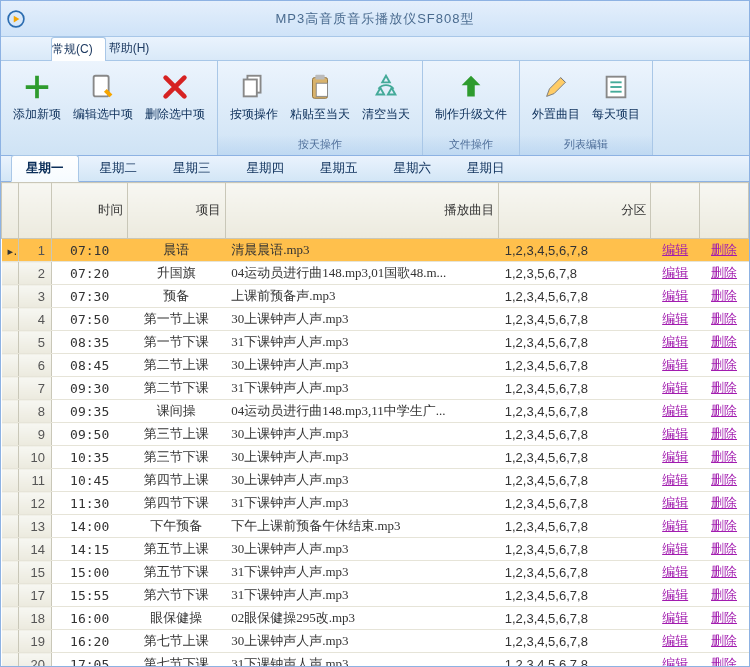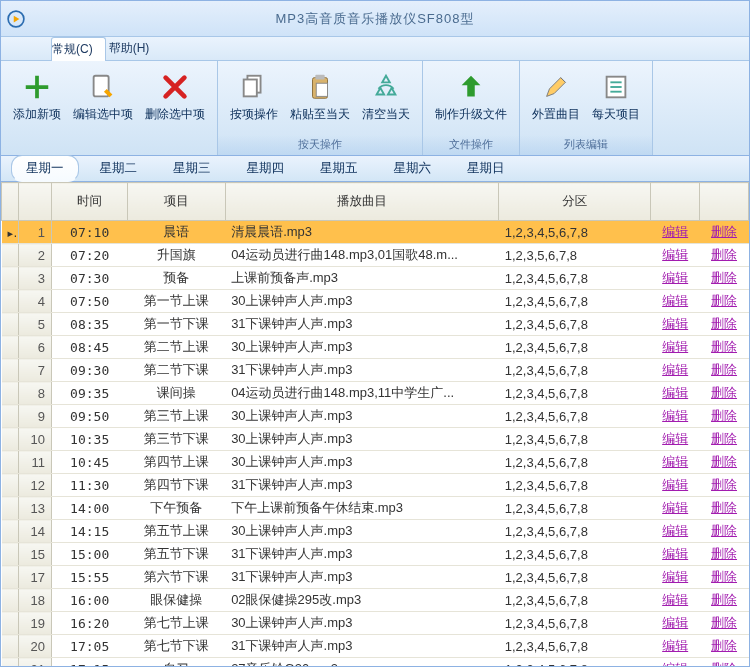--- a/index.html
+++ b/index.html
@@ -69,43 +69,42 @@
     display:flex; align-items:center; padding-left:10px;
   }
   .daytab {
     padding:4px 14px; cursor:pointer; color:#0b2e59;
     border:1px solid transparent; border-radius:3px 3px 0 0;
     margin-right:6px; font-size:12.5px;
   }
   .daytab.active {
     background:linear-gradient(to bottom,#fff,#f6fbff);
     border-color:#a9c7e7; border-bottom-color:#f6fbff;
-    font-weight:normal;
-    border-radius:11px;
+    font-weight:bold;
   }
   .grid-wrap { flex:1; background:#fff; overflow:auto; position:relative;}
   table { border-collapse:collapse; width:100%; table-layout:fixed;}
   thead th {
     background:linear-gradient(to bottom,#f7f7f2,#eceade);
-    border:1px solid #c9c7b8; padding:10px 4px; font-weight:normal;
-    color:#333; font-size:12.5px; height:20px; text-align:center;
+    border:1px solid #c9c7b8; padding:19px 4px; font-weight:normal;
+    color:#333; font-size:12.5px; height:20px; text-align:right;
     position:sticky; top:0;
   }
   tbody td {
     border-bottom:1px solid #e6e4d8;
     padding:2px 6px; font-size:13px; color:#333; height:21px;
     white-space:nowrap; overflow:hidden; text-overflow:ellipsis;
   }
   tbody tr.sel td { background:#ffc04c;}
   tbody tr.sel .marker::before { content:"▸"; color:#333; font-size:11px;}
   .col-num { width:30px; text-align:right; background:linear-gradient(to bottom,#f7f7f2,#eceade); color:#555; border-right:1px solid #c9c7b8;}
   .col-mark { width:16px; text-align:center; background:linear-gradient(to bottom,#f7f7f2,#eceade); border-right:1px solid #c9c7b8;}
   .col-time { width:70px; text-align:center; font-family:monospace;}
   .col-proj { width:90px;text-align:center;}
-  .col-track { width:252px;}
+  .col-track { width:252px;font-family:Liberation Serif, serif;}
   .col-zone { width:140px; text-align:left;}
   .col-action { width:45px; text-align:center;}
   .link { color:#a21caf; text-decoration:underline; cursor:pointer;}
 </style>
 </head>
 <body>
 
 <div class="window">
   <div class="titlebar">
     <svg class="logo" viewBox="0 0 32 32">

